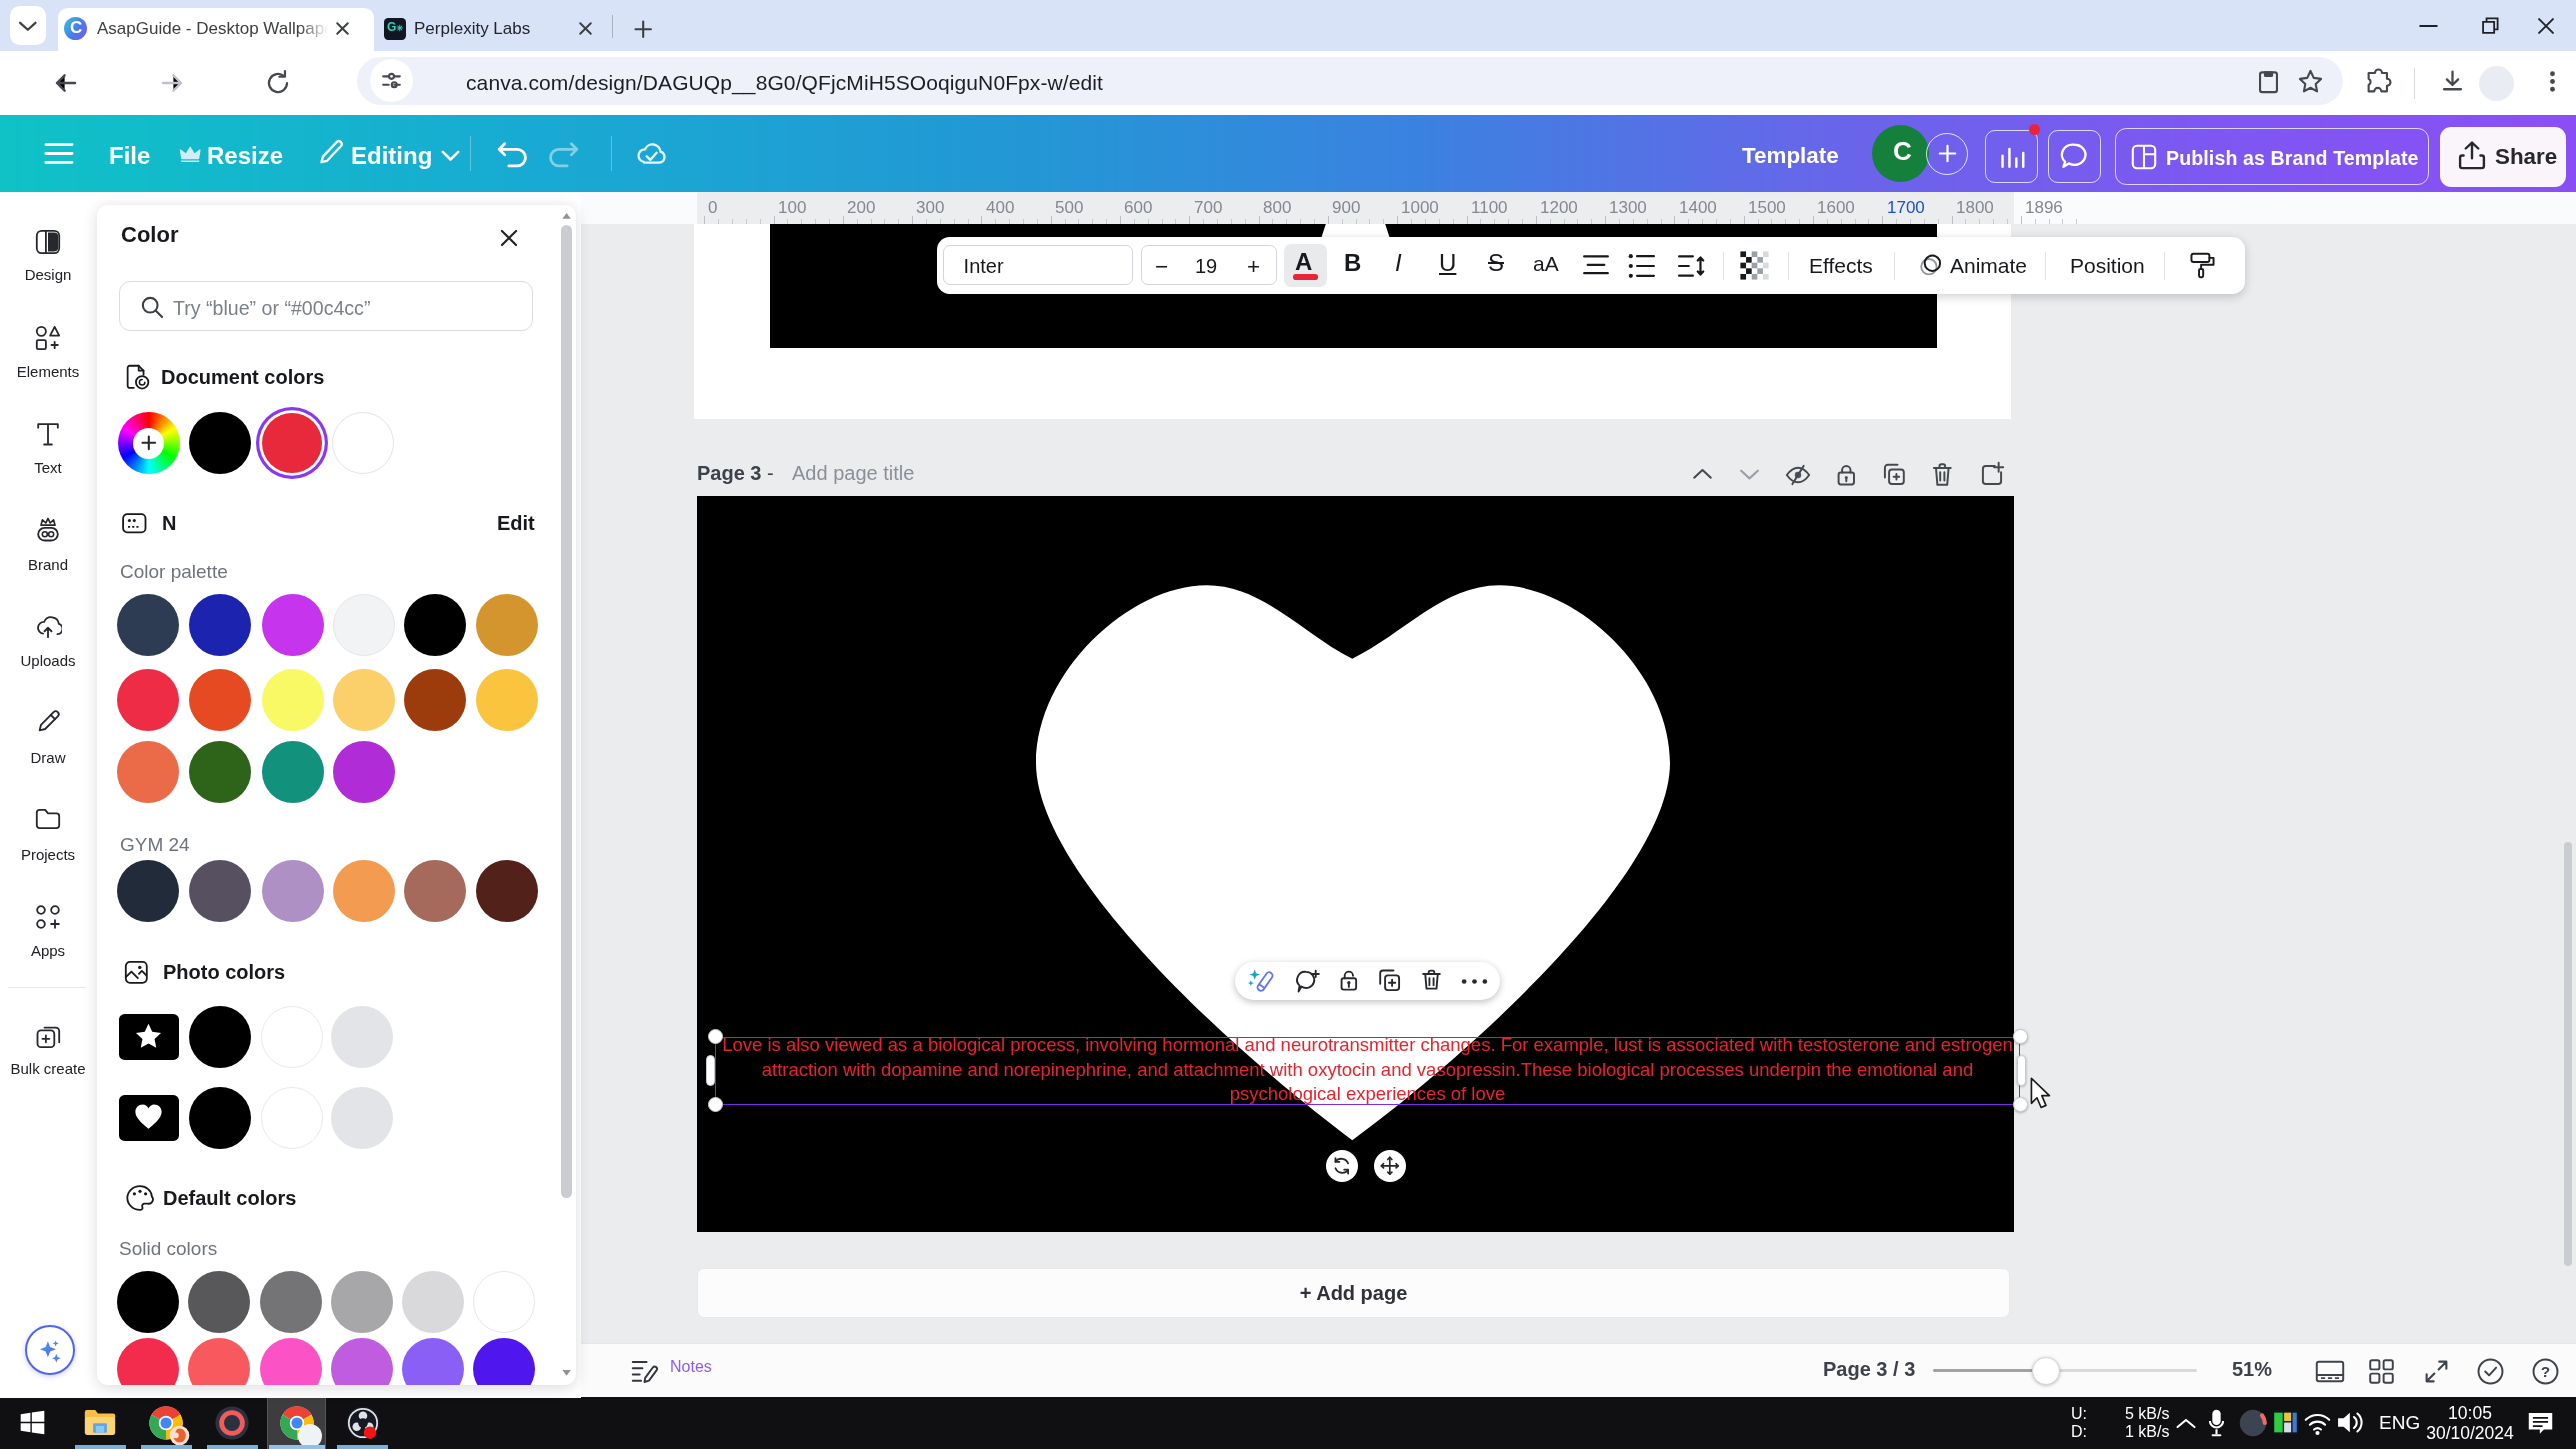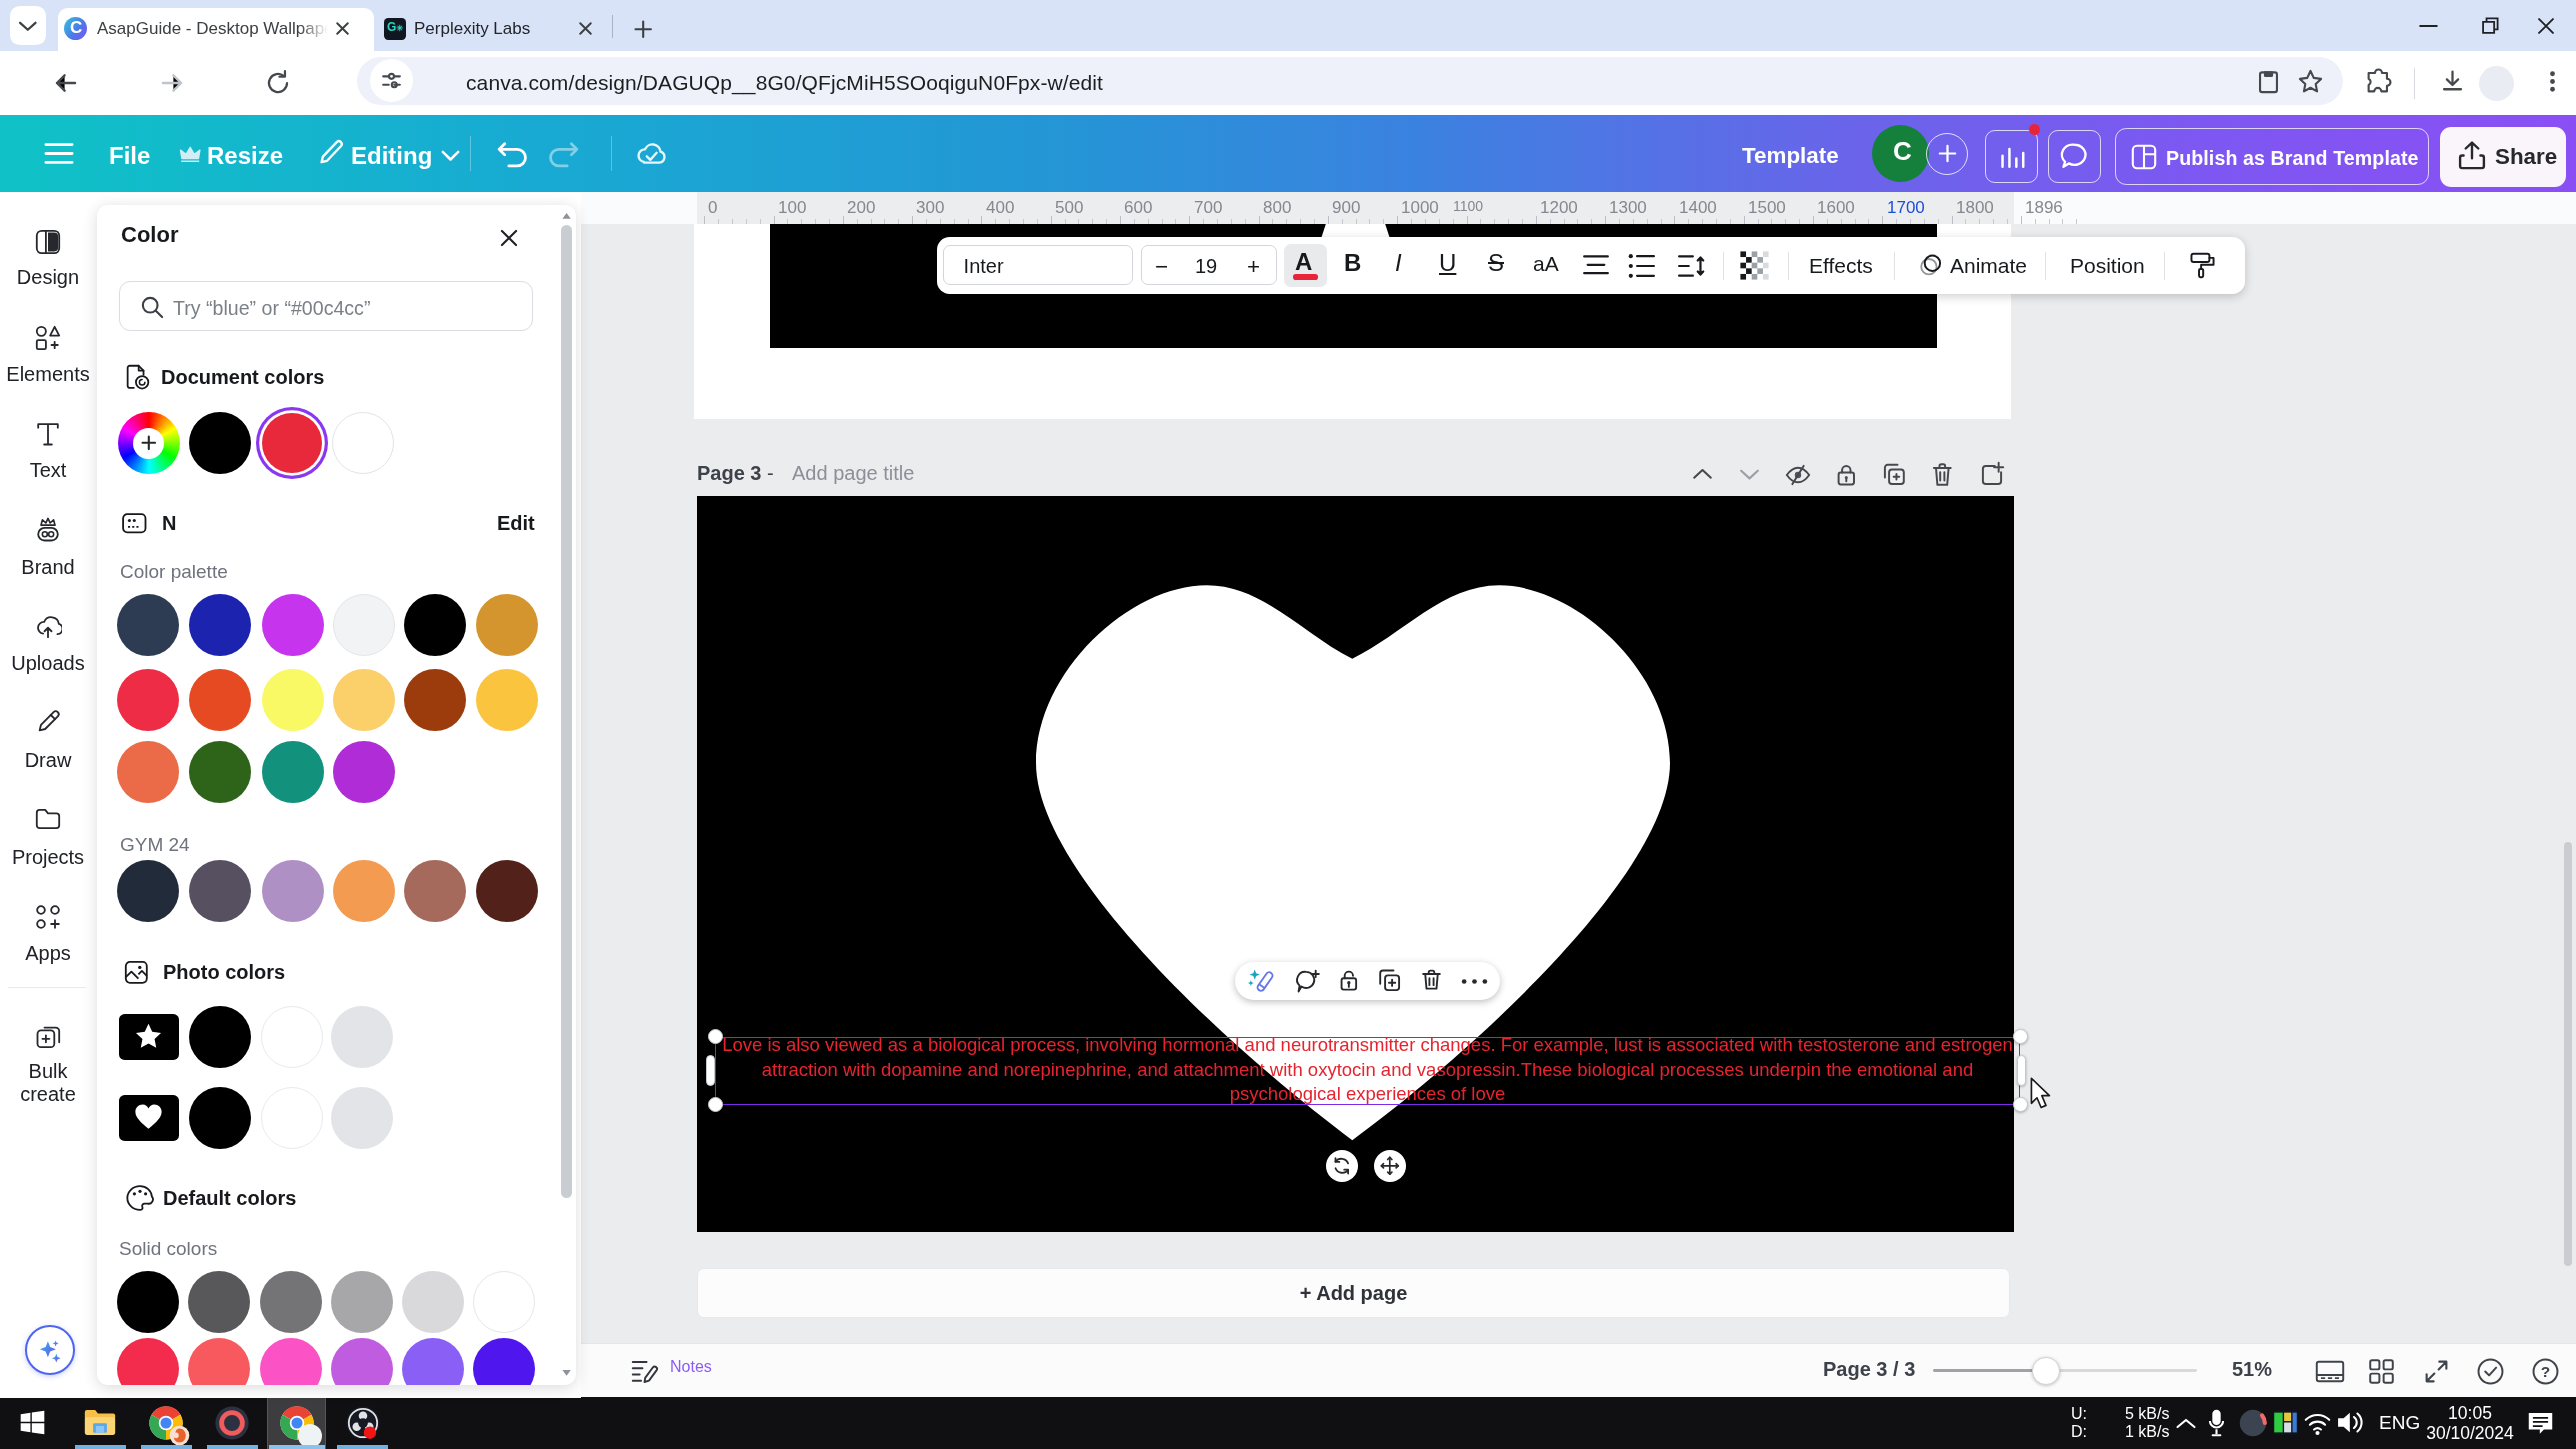--- a/index.html
+++ b/index.html
@@ -235,21 +235,21 @@
       <div class="abs" style="left:775px;top:26.6px;width:1.4px;height:5.6px;background:#c6c9cd;"></div>
       <div class="abs" style="left:788px;top:26.6px;width:1.4px;height:5.6px;background:#c6c9cd;"></div>
       <div class="abs" style="left:802px;top:26.6px;width:1.4px;height:5.6px;background:#c6c9cd;"></div>
       <div class="abs" style="left:816px;top:24px;width:1.4px;height:8.4px;background:#bcbfc5;"></div>
       <div class="abs" style="left:820px;top:6.3px;font-size:17px;color:#84888f;">1000</div>
       <div class="abs" style="left:830px;top:26.6px;width:1.4px;height:5.6px;background:#c6c9cd;"></div>
       <div class="abs" style="left:844px;top:26.6px;width:1.4px;height:5.6px;background:#c6c9cd;"></div>
       <div class="abs" style="left:858px;top:26.6px;width:1.4px;height:5.6px;background:#c6c9cd;"></div>
       <div class="abs" style="left:872px;top:26.6px;width:1.4px;height:5.6px;background:#c6c9cd;"></div>
       <div class="abs" style="left:886px;top:24px;width:1.4px;height:8.4px;background:#bcbfc5;"></div>
-      <div class="abs" style="left:872px;top:6.3px;font-size:14px;color:#84888f;text-align:center;">1100</div>
+      <div class="abs" style="left:890px;top:6.3px;font-size:17px;color:#84888f;text-align:center;">1100</div>
       <div class="abs" style="left:899px;top:26.6px;width:1.4px;height:5.6px;background:#c6c9cd;"></div>
       <div class="abs" style="left:913px;top:26.6px;width:1.4px;height:5.6px;background:#c6c9cd;"></div>
       <div class="abs" style="left:927px;top:26.6px;width:1.4px;height:5.6px;background:#c6c9cd;"></div>
       <div class="abs" style="left:941px;top:26.6px;width:1.4px;height:5.6px;background:#c6c9cd;"></div>
       <div class="abs" style="left:955px;top:24px;width:1.4px;height:8.4px;background:#bcbfc5;"></div>
       <div class="abs" style="left:959px;top:6.3px;font-size:17px;color:#84888f;">1200</div>
       <div class="abs" style="left:969px;top:26.6px;width:1.4px;height:5.6px;background:#c6c9cd;"></div>
       <div class="abs" style="left:983px;top:26.6px;width:1.4px;height:5.6px;background:#c6c9cd;"></div>
       <div class="abs" style="left:996px;top:26.6px;width:1.4px;height:5.6px;background:#c6c9cd;"></div>
       <div class="abs" style="left:1010px;top:26.6px;width:1.4px;height:5.6px;background:#c6c9cd;"></div>
@@ -527,21 +527,21 @@
         <rect x="6" y="4" width="26" height="12" rx="3"></rect>
         <path d="M32 10 h6 v10 h-18 v6"></path>
         <rect x="17" y="26" width="6" height="12" rx="2"></rect>
       </g>
     </svg>
 </div>
 
 <div class="abs" style="left:0;top:192px;width:581px;height:1205px;background:#fff;"></div>
 
 <div class="abs" id="sidebar" style="z-index:2;left:0;top:192px;width:96px;height:1205px;background:#fff;">
-  <style>.sbl{position:absolute;width:96px;text-align:center;font-size:20px;color:#202227;} .sbi{position:absolute;left:34px;} .sbi g{stroke:#26282e;stroke-width:2.6;fill:none;stroke-linecap:round;stroke-linejoin:round;}</style>
+  <style>.sbl{position:absolute;width:96px;text-align:center;font-size:15px;color:#202227;} .sbi{position:absolute;left:34px;} .sbi g{stroke:#26282e;stroke-width:2.6;fill:none;stroke-linecap:round;stroke-linejoin:round;}</style>
   <svg class="sbi" style="top:36px;" width="28" height="28" viewBox="0 0 40 40">
       <g>
         <rect x="4" y="4" width="32" height="32" rx="7"></rect>
         <path d="M17 4 V36"></path>
         <path d="M20 6.5 H29 a5.5 5.5 0 0 1 5.5 5.5 v16 a5.5 5.5 0 0 1 -5.5 5.5 H20 Z" fill="#26282e" stroke="none"></path>
       </g>
     </svg>
   <div class="sbl" style="top:74px;">Design</div>
   <svg class="sbi" style="top:132px;" width="28" height="28" viewBox="0 0 40 40">
       <g>

